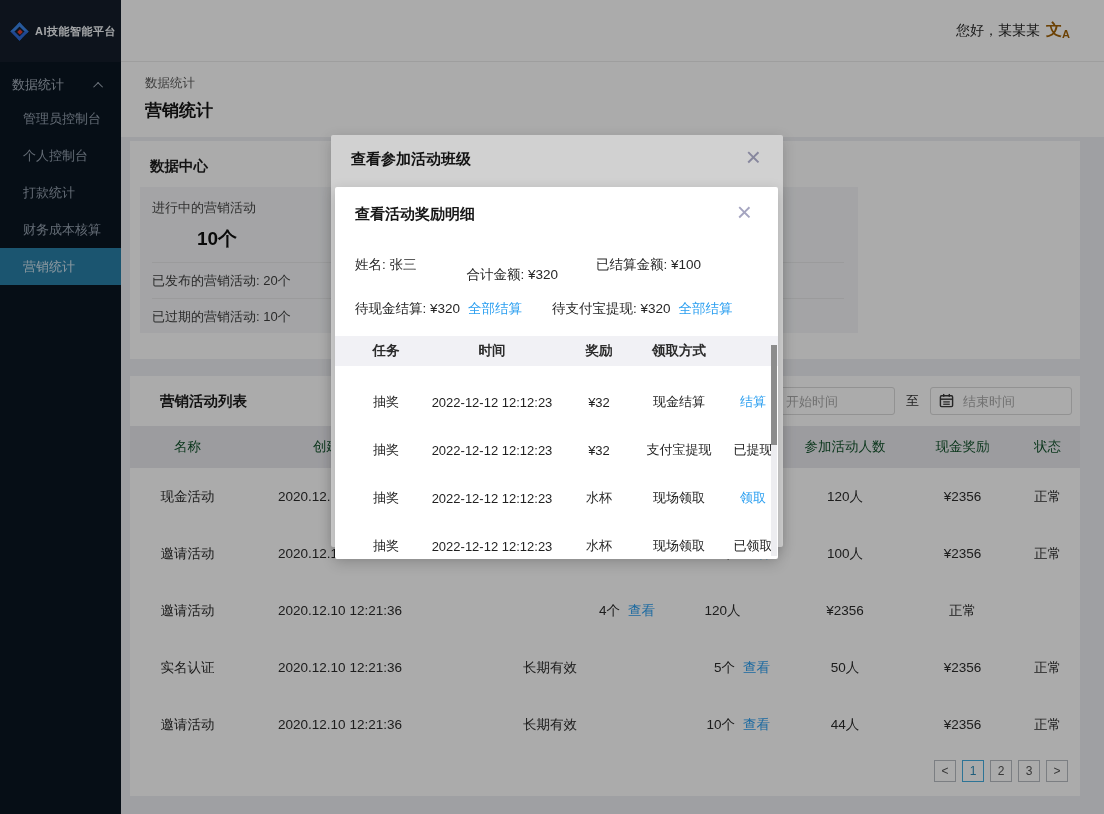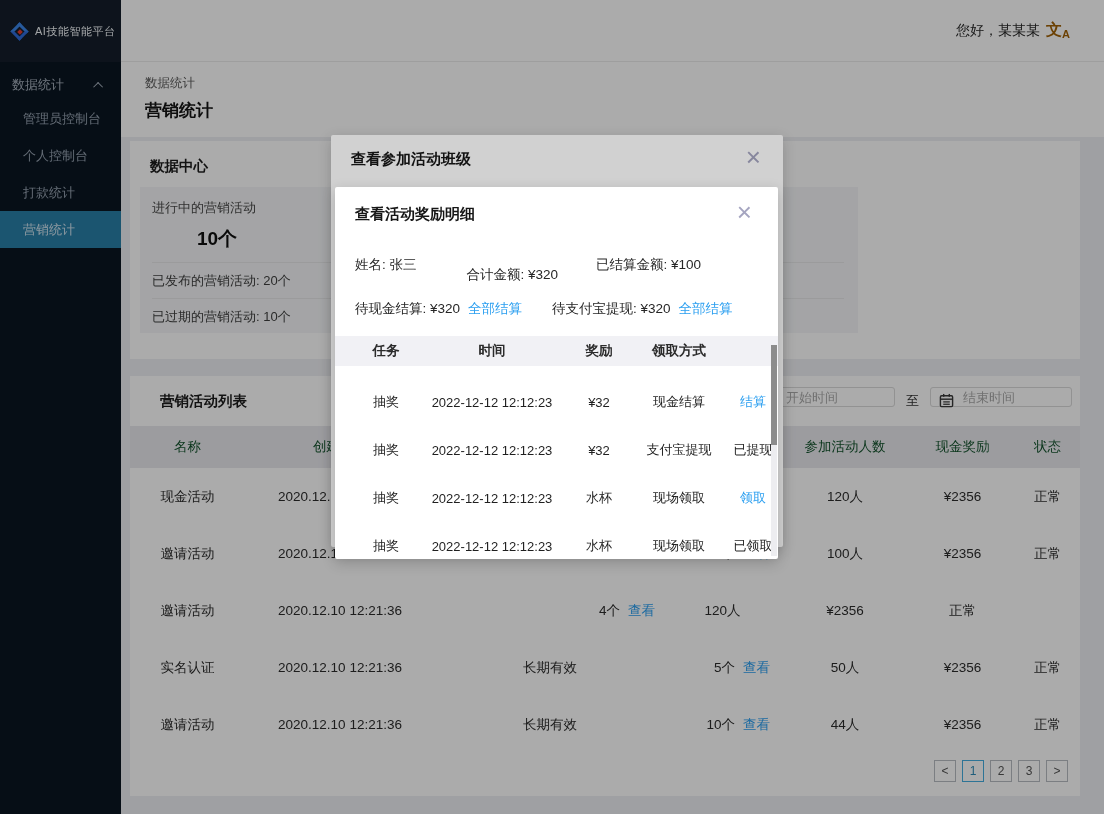--- a/index.html
+++ b/index.html
@@ -7,21 +7,21 @@
     font-family:"Liberation Sans","DejaVu Sans",sans-serif; }
   .app { position:relative; width:1104px; height:814px; background:#eef0f3; overflow:hidden; }
 
   
   .sidebar { position:absolute; left:0; top:0; width:121px; height:814px; background:#0a1622; z-index:1; }
   .logo-row { display:flex; align-items:center; gap:7px; height:62px; padding-left:11px; background:#141e2b; }
   .logo-icon { position:relative; width:17px; height:17px; flex:none; }
   .logo-icon .outer { position:absolute; left:2px; top:2px; width:13px; height:13px; transform:rotate(45deg);
       border:3px solid #2f6bd8; border-top-color:#3b86e8; border-left-color:#3b86e8; }
   .logo-icon .inner { position:absolute; left:7px; top:7px; width:4px; height:4px; background:#e23b2e; transform:rotate(45deg); }
-  .logo-text { color:#f2f5f8; font-size:11px; font-weight:normal; letter-spacing:.5px; }
+  .logo-text { color:#f2f5f8; font-size:11px; font-weight:bold; letter-spacing:.5px; }
   .menu-group { display:flex; align-items:center; justify-content:space-between; padding:14px 18px 6px 12px; color:#a7b1bd; font-size:13px; }
   .caret-up { width:7px; height:7px; border-left:1.5px solid #a7b1bd; border-top:1.5px solid #a7b1bd; transform:rotate(45deg) translateY(2px); }
   .menu-item { height:37px; line-height:37px; padding-left:23px; color:#96a2b0; font-size:13px; cursor:pointer; white-space:nowrap; }
   .menu-item.active { background:#2a7fa8; color:#cfe3ee; }
 
   
   .topbar { position:absolute; left:121px; top:0; width:983px; height:62px; background:#fff; border-bottom:1px solid #ececec;
       display:flex; align-items:center; justify-content:flex-end; gap:6px; padding-right:34px; }
   .greeting { font-size:14px; color:#2b2b2b; }
   .lang-icon { font-size:16px; font-weight:bold; color:#a16207; cursor:pointer; }
@@ -39,21 +39,21 @@
   .statbox { margin-top:11px; width:718px; height:146px; background:#f5f6f8; padding:12px 14px 0 12px; }
   .stat-label { font-size:13px; color:#4a4a4a; }
   .stat-value { display:block; width:130px; text-align:center; font-size:19px; font-weight:bold; color:#101010; margin-top:9px; }
   .stat-row { font-size:13px; color:#3f3f3f; padding:9px 0 8px; border-top:1px solid #e7e8ea; margin-top:10px; }
   .stat-row + .stat-row { margin-top:0; }
 
   .card2 { position:relative; margin:17px 24px 0 9px; height:420px; }
   .list-head { display:flex; justify-content:space-between; align-items:center; height:50px; padding:0 8px 0 20px;gap:32px; }
   .filter { display:flex; align-items:center; gap:11px; }
   .date-input { position:relative; width:142px; height:28px; }
-  .date-input input { width:142px; height:20px; border:1px solid #d9d9d9; border-radius:3px; background:#fff;
+  .date-input input { width:142px; height:28px; border:1px solid #d9d9d9; border-radius:3px; background:#fff;
       padding:0 6px 0 32px; font-size:13px; color:#333; outline:none; }
   .date-input input::placeholder { color:#a9a9a9; }
   .cal-icon { position:absolute; left:9px; top:6px; width:15px; height:15px; }
   .to-label { font-size:13px; color:#333; }
 
   .grid { display:grid; grid-template-columns:115px 190px 230px 115px 130px 105px 65px; align-items:center; }
   .thead { height:42px; background:#e9eaee; font-size:13.5px; color:#14532d; font-weight:500; }
   .trow  { height:57px; font-size:13.5px; color:#2d2d2d; }
   .grid > div { text-align:center; }
   .grid > .c-tasks { text-align:right; padding-right:10px; white-space:nowrap; }
@@ -102,20 +102,21 @@
         </span>
       <span class="logo-text">AI技能智能平台</span>
     </div>
     <div class="menu-group">
       <span>数据统计</span>
       <span class="caret-up"></span>
     </div>
     <div class="menu-item">管理员控制台</div>
     <div class="menu-item">个人控制台</div>
     <div class="menu-item">打款统计</div>
+    <div class="menu-item">财务成本核算</div>
     <div class="menu-item active">营销统计</div>
   </div>
 
   <div class="topbar">
     <span class="greeting">您好，某某某</span>
     <span class="lang-icon">文<span class="sub">A</span></span>
   </div>
 
   <div class="main">
     <div class="breadcrumb-bar">

